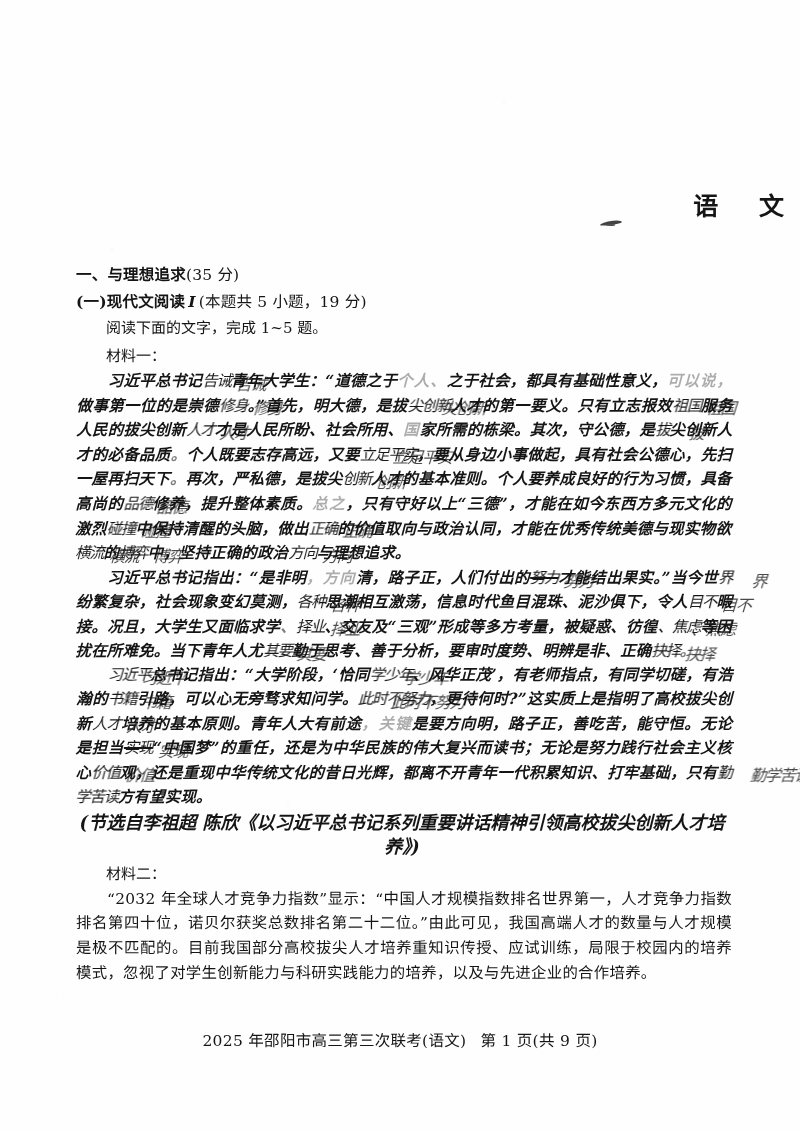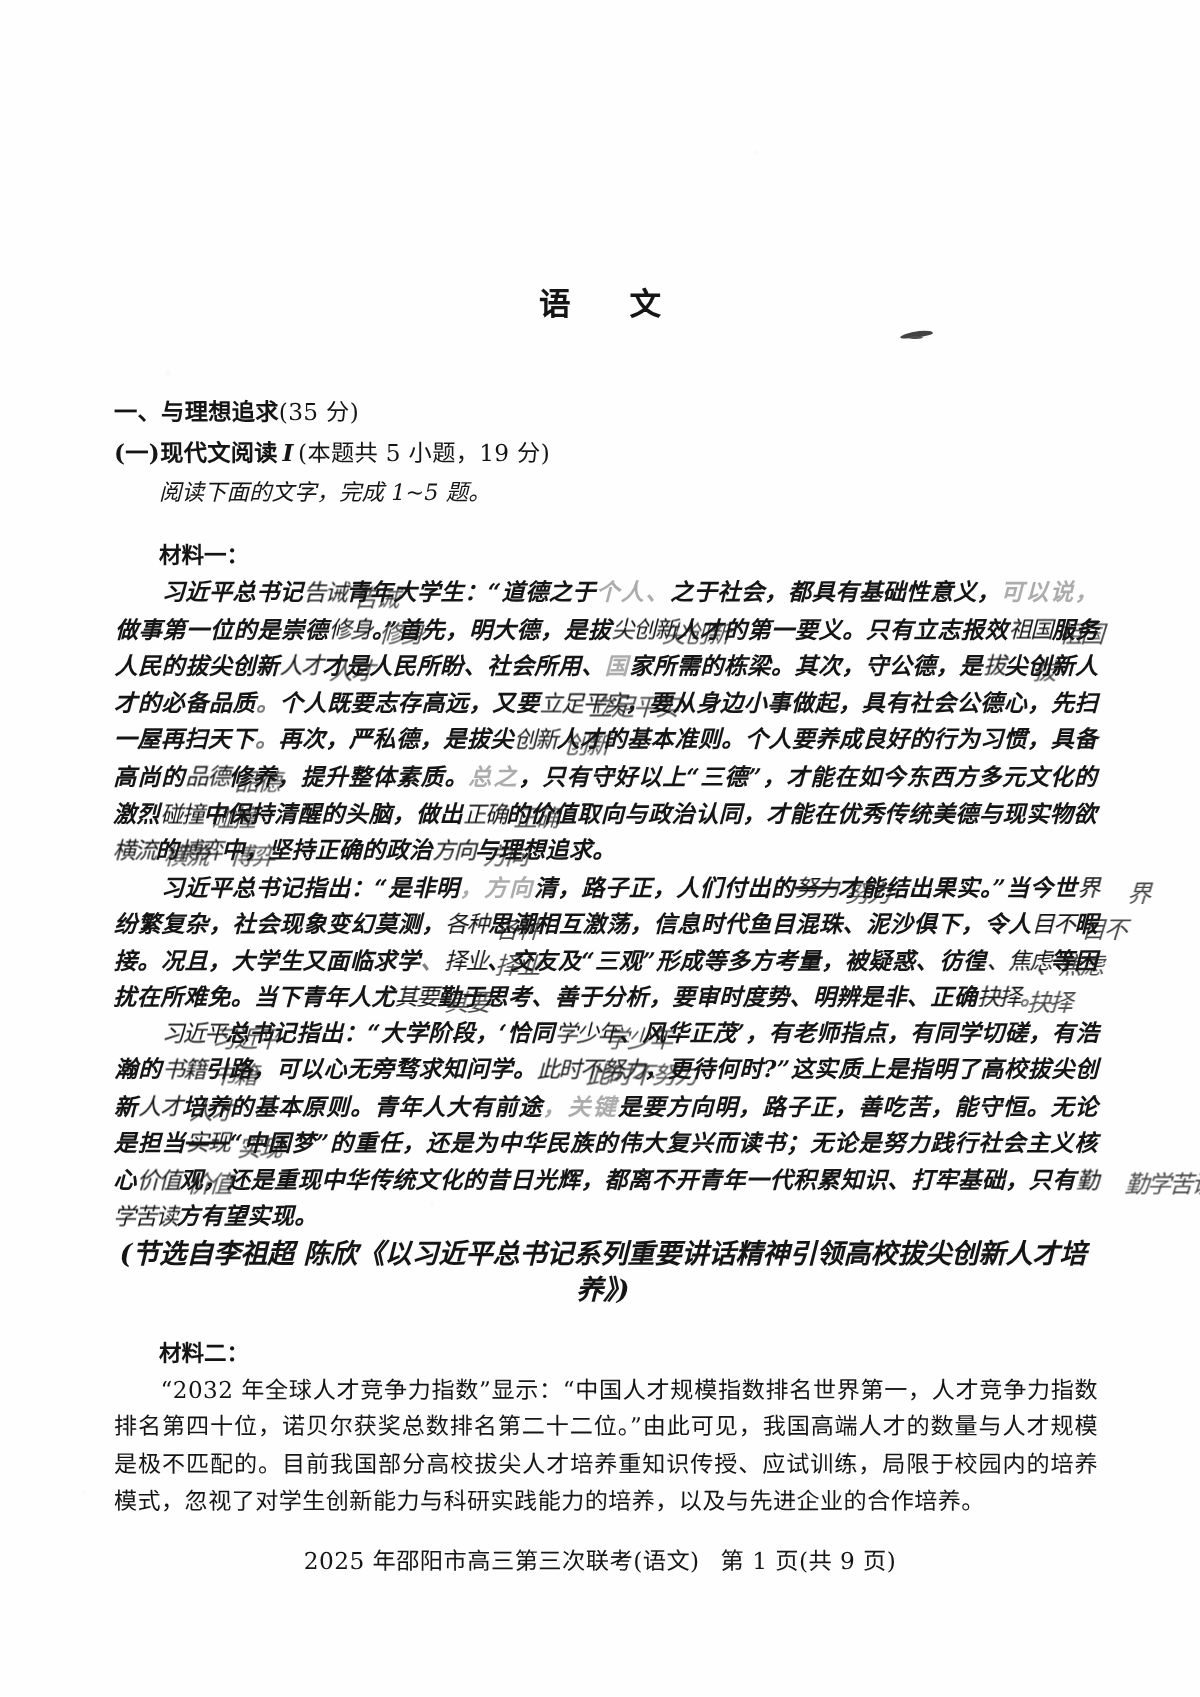--- a/index.html
+++ b/index.html
@@ -39,22 +39,22 @@
     text-align: center;
     font-size: 21.5px;
     font-weight: 700;
     letter-spacing: 1.2px;
     font-family: "DejaVu Serif", "Liberation Serif", serif;
   }
   .doc-subject {
     position: absolute;
     left: 0; right: 0;
     top: 186px;
-    text-align: center;
-    font-size: 21px;
+    text-align: right;
+    font-size: 25px;
     font-weight: 700;
     letter-spacing: 16px;
     text-indent: 16px;
   }
   .scan-mark {
     position: absolute;
     left: 600px;
     top: 221px;
     width: 22px;
     height: 4px;
@@ -95,29 +95,28 @@
     letter-spacing: .2px;
     margin-bottom: 0px;
   }
   .sub-head b { font-weight: 700; }
 
   .instr {
     font-size: 15px;
     line-height: 26px;
     text-indent: 30px;
     margin-bottom: 1px;
-    font-style: italic;
   }
 
   .mat-label {
     font-size: 15px;
     line-height: 26px;
-    font-weight: 700;
+    font-weight: 400;
     text-indent: 30px;
-    margin-top: 16px;
+    margin-top: 2px;
   }
 
   
   .para {
     font-size: 15.4px;
     line-height: 24.6px;
     text-indent: 31px;
     text-align: justify;
     text-justify: inter-ideograph;
     letter-spacing: .25px;

